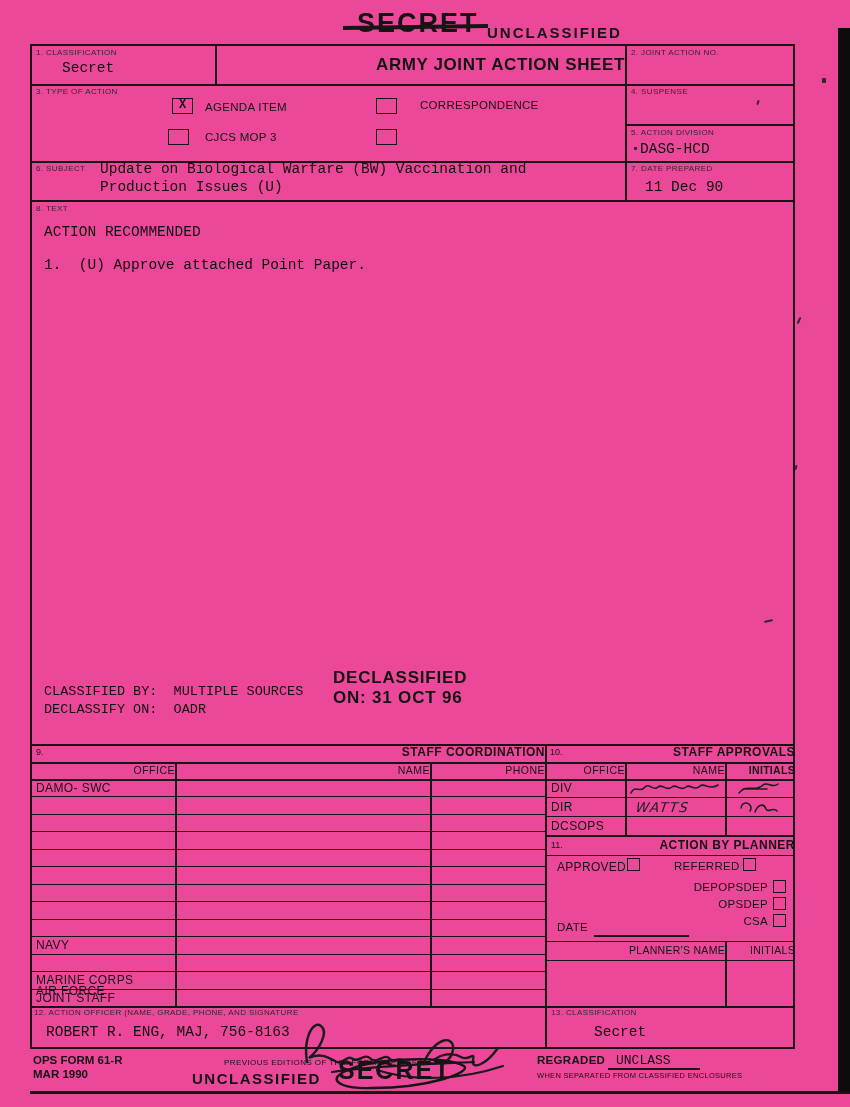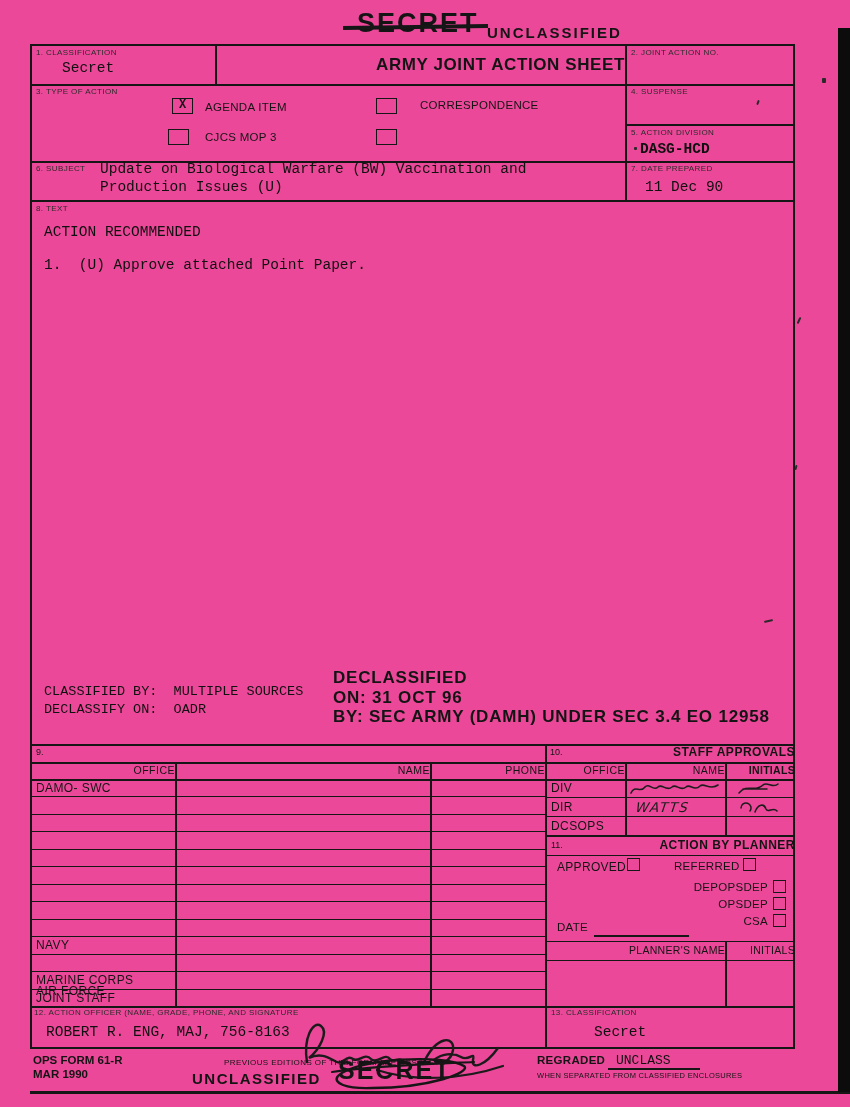--- a/index.html
+++ b/index.html
@@ -83,38 +83,38 @@
   <div class="cb" style="left:172px;top:98px;width:21px;height:16px;">X</div>
   <div class="sans" style="left:205px;top:101px;font-size:11.5px;letter-spacing:.3px;">AGENDA ITEM</div>
   <div class="cb" style="left:376px;top:98px;width:21px;height:16px;"></div>
   <div class="sans" style="left:420px;top:99px;font-size:11.5px;letter-spacing:.3px;">CORRESPONDENCE</div>
   <div class="cb" style="left:168px;top:129px;width:21px;height:16px;"></div>
   <div class="sans" style="left:205px;top:131px;font-size:11.5px;letter-spacing:.3px;">CJCS MOP 3</div>
   <div class="cb" style="left:376px;top:129px;width:21px;height:16px;"></div>
 
   <div class="lbl" style="left:631px;top:87px;">4. SUSPENSE</div>
   <div class="lbl" style="left:631px;top:128px;">5. ACTION DIVISION</div>
-  <div class="mono" style="left:640px;top:141px;font-weight:bold;">DASG-HCD</div>
+  <div class="mono" style="left:640px;top:141px;">DASG-HCD</div>
 
   <div class="lbl" style="left:36px;top:164px;">6. SUBJECT</div>
   <div class="mono" style="left:100px;top:161px;">Update on Biological Warfare (BW) Vaccination and</div>
   <div class="mono" style="left:100px;top:179px;">Production Issues (U)</div>
   <div class="lbl" style="left:631px;top:164px;">7. DATE PREPARED</div>
   <div class="mono" style="left:645px;top:179px;">11 Dec 90</div>
 
   <div class="lbl" style="left:36px;top:204px;">8. TEXT</div>
   <div class="mono" style="left:44px;top:224px;">ACTION RECOMMENDED</div>
   <div class="mono" style="left:44px;top:257px;">1.  (U) Approve attached Point Paper.</div>
   <div class="mono" style="left:44px;top:684px;font-size:13.5px;">CLASSIFIED BY:  MULTIPLE SOURCES</div>
   <div class="mono" style="left:44px;top:702px;font-size:13.5px;">DECLASSIFY ON:  OADR</div>
   <div class="sans bold" style="left:333px;top:668px;font-size:17px;letter-spacing:.8px;">DECLASSIFIED</div>
   <div class="sans bold" style="left:333px;top:688px;font-size:17px;letter-spacing:.8px;">ON: 31 OCT 96</div>
-  <div class="sans bold" style="left:333px;top:707px;font-size:17px;letter-spacing:.8px;">BY: SEC ARMY (DAMH) UNDER SEC 3.4 EO 12958</div>
 
   <div class="sans" style="left:36px;top:747px;font-size:9px;">9.</div>
+  <div class="sans bold ctr" style="left:30px;top:745px;width:515px;font-size:12px;letter-spacing:.5px;">STAFF COORDINATION</div>
   <div class="sans ctr" style="left:30px;top:764px;width:145px;font-size:10.5px;letter-spacing:.5px;">OFFICE</div>
   <div class="sans ctr" style="left:175px;top:764px;width:255px;font-size:10.5px;letter-spacing:.5px;">NAME</div>
   <div class="sans ctr" style="left:430px;top:764px;width:115px;font-size:10.5px;letter-spacing:.5px;">PHONE</div>
 
   <div class="sans" style="left:36px;top:781px;font-size:12px;letter-spacing:.4px;">DAMO- SWC</div>
   <div class="sans" style="left:36px;top:798px;font-size:12px;"></div>
   <div class="sans" style="left:36px;top:816px;font-size:12px;"></div>
   <div class="sans" style="left:36px;top:833px;font-size:12px;"></div>
   <div class="sans" style="left:36px;top:851px;font-size:12px;"></div>
   <div class="sans" style="left:36px;top:868px;font-size:12px;"></div>

